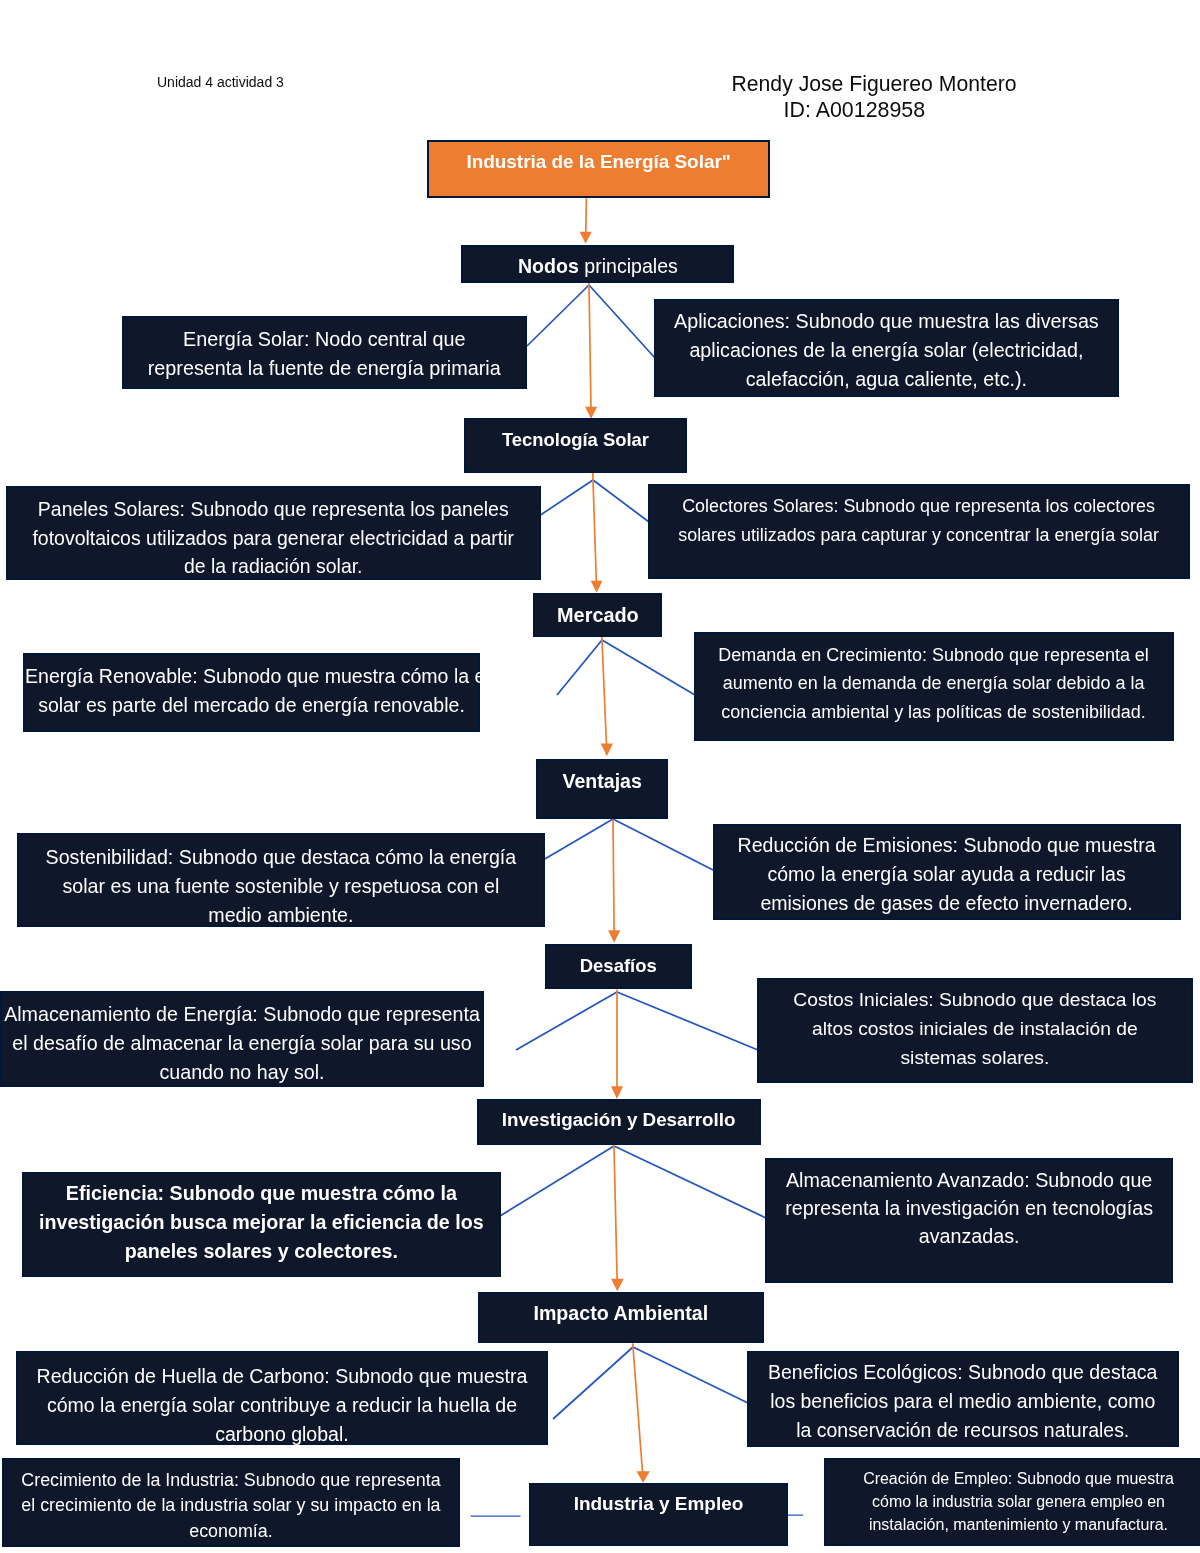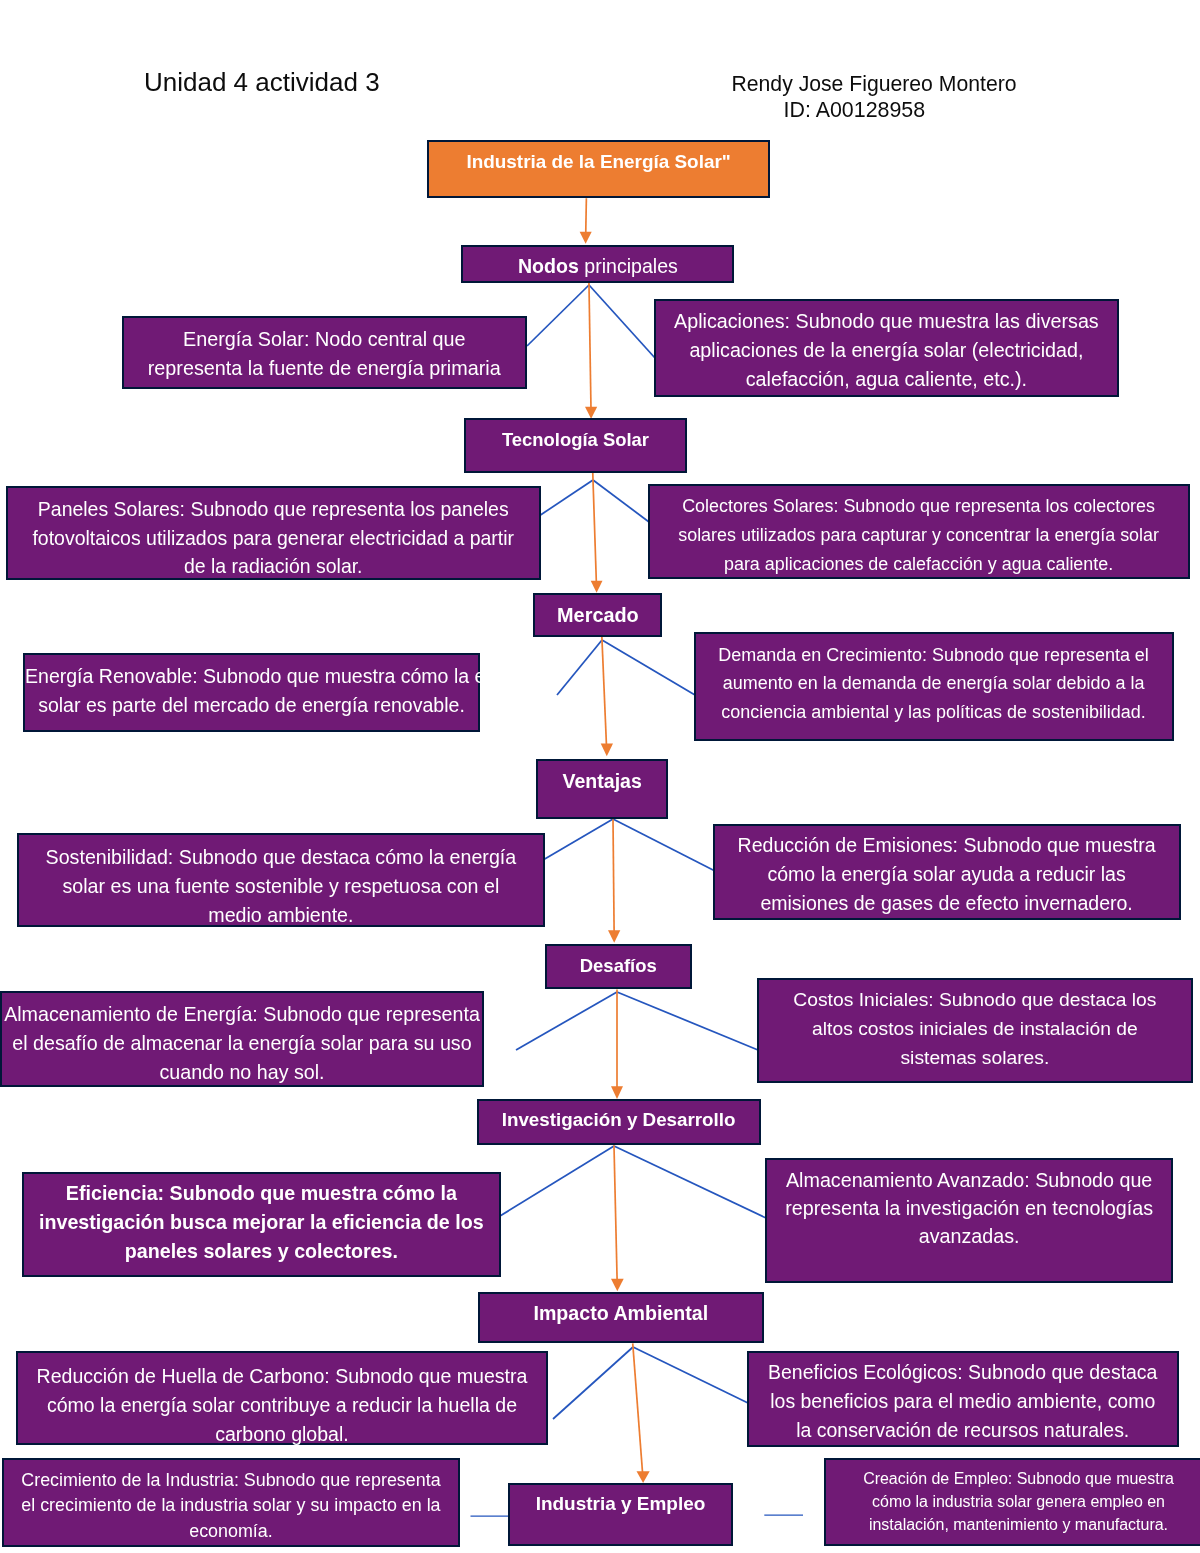--- a/index.html
+++ b/index.html
@@ -1,24 +1,24 @@
 <!DOCTYPE html>
 <html><head>
 <meta charset="utf-8">
 <title>Industria de la Energia Solar - mapa conceptual</title>
 <style>
 html,body{margin:0;padding:0;background:#ffffff;}
 body{width:1200px;height:1553px;font-family:"Liberation Sans",sans-serif;}
 #page{position:relative;width:1200px;height:1553px;overflow:hidden;background:#fff;will-change:transform;}
 .hdr{position:absolute;font-size:21.4px;line-height:27px;color:#0D0D0D;white-space:pre;}
 #hdr-name{font-size:21.2px;}
-#hdr-assignment{left:144px;top:68.8px;font-size:26px;text-align:right;}
+#hdr-assignment{left:157px;top:68.8px;font-size:14px;text-align:right;}
 #hdr-name{left:731.5px;top:70.2px;}
 #hdr-id{left:783.6px;top:96.9px;}
-.node{position:absolute;box-sizing:border-box;border:2px solid #001738;background:#701a75;}
+.node{position:absolute;box-sizing:border-box;border:2px solid #001738;background:#0f172a;}
 .node.root{background:#ED7D31;}
 .tx{position:absolute;left:0;right:0;text-align:center;color:#fff;will-change:transform;}
 .ln{display:block;white-space:pre;}
 svg.conn{position:absolute;left:0;top:0;width:1200px;height:1553px;overflow:visible;}
 </style>
 </head>
 <body>
 
 <div id="page">
   <div class="hdr" id="hdr-assignment">Unidad 4 actividad 3</div>
@@ -94,21 +94,20 @@
     <div class="tx" style="top:6.99px;font-size:19.48px;line-height:28.71px;font-weight:normal">
         <span class="ln">Paneles Solares: Subnodo que representa los paneles</span>
         <span class="ln">fotovoltaicos utilizados para generar electricidad a partir</span>
         <span class="ln">de la radiación solar.</span>
       </div>
   </div>
   <div class="node" style="left:648.4px;top:484.4px;width:541.2px;height:94.3px">
     <div class="tx" style="top:6.01px;font-size:17.91px;line-height:28.77px;font-weight:normal">
         <span class="ln">Colectores Solares: Subnodo que representa los colectores</span>
         <span class="ln">solares utilizados para capturar y concentrar la energía solar</span>
-        <span class="ln">para aplicaciones de calefacción y agua caliente.</span>
       </div>
   </div>
   <div class="node" style="left:532.7px;top:592.7px;width:129.8px;height:43.9px">
     <div class="tx" style="top:6.16px;font-size:19.87px;line-height:28.90px;font-weight:bold">
         <span class="ln">Mercado</span>
       </div>
   </div>
   <div class="node" style="left:23px;top:653.4px;width:457px;height:78.8px">
     <div class="tx" style="top:7.08px;font-size:19.54px;line-height:28.80px;font-weight:normal">
         <span class="ln">Energía Renovable: Subnodo que muestra cómo la energía</span>
@@ -205,18 +204,18 @@
         <span class="ln">economía.</span>
       </div>
   </div>
   <div class="node" style="left:824px;top:1457.8px;width:389px;height:87.9px">
     <div class="tx" style="top:7.23px;font-size:15.97px;line-height:23.06px;font-weight:normal">
         <span class="ln">Creación de Empleo: Subnodo que muestra</span>
         <span class="ln">cómo la industria solar genera empleo en</span>
         <span class="ln">instalación, mantenimiento y manufactura.</span>
       </div>
   </div>
-  <div class="node" style="left:508px;top:1482.8px;width:225px;height:63.6px">
+  <div class="node" style="left:529px;top:1482.8px;width:259px;height:63.6px">
     <div class="tx" style="top:5.47px;font-size:18.98px;line-height:28.90px;font-weight:bold">
         <span class="ln">Industria y Empleo</span>
       </div>
   </div>
 </div>
 
 </body></html>

